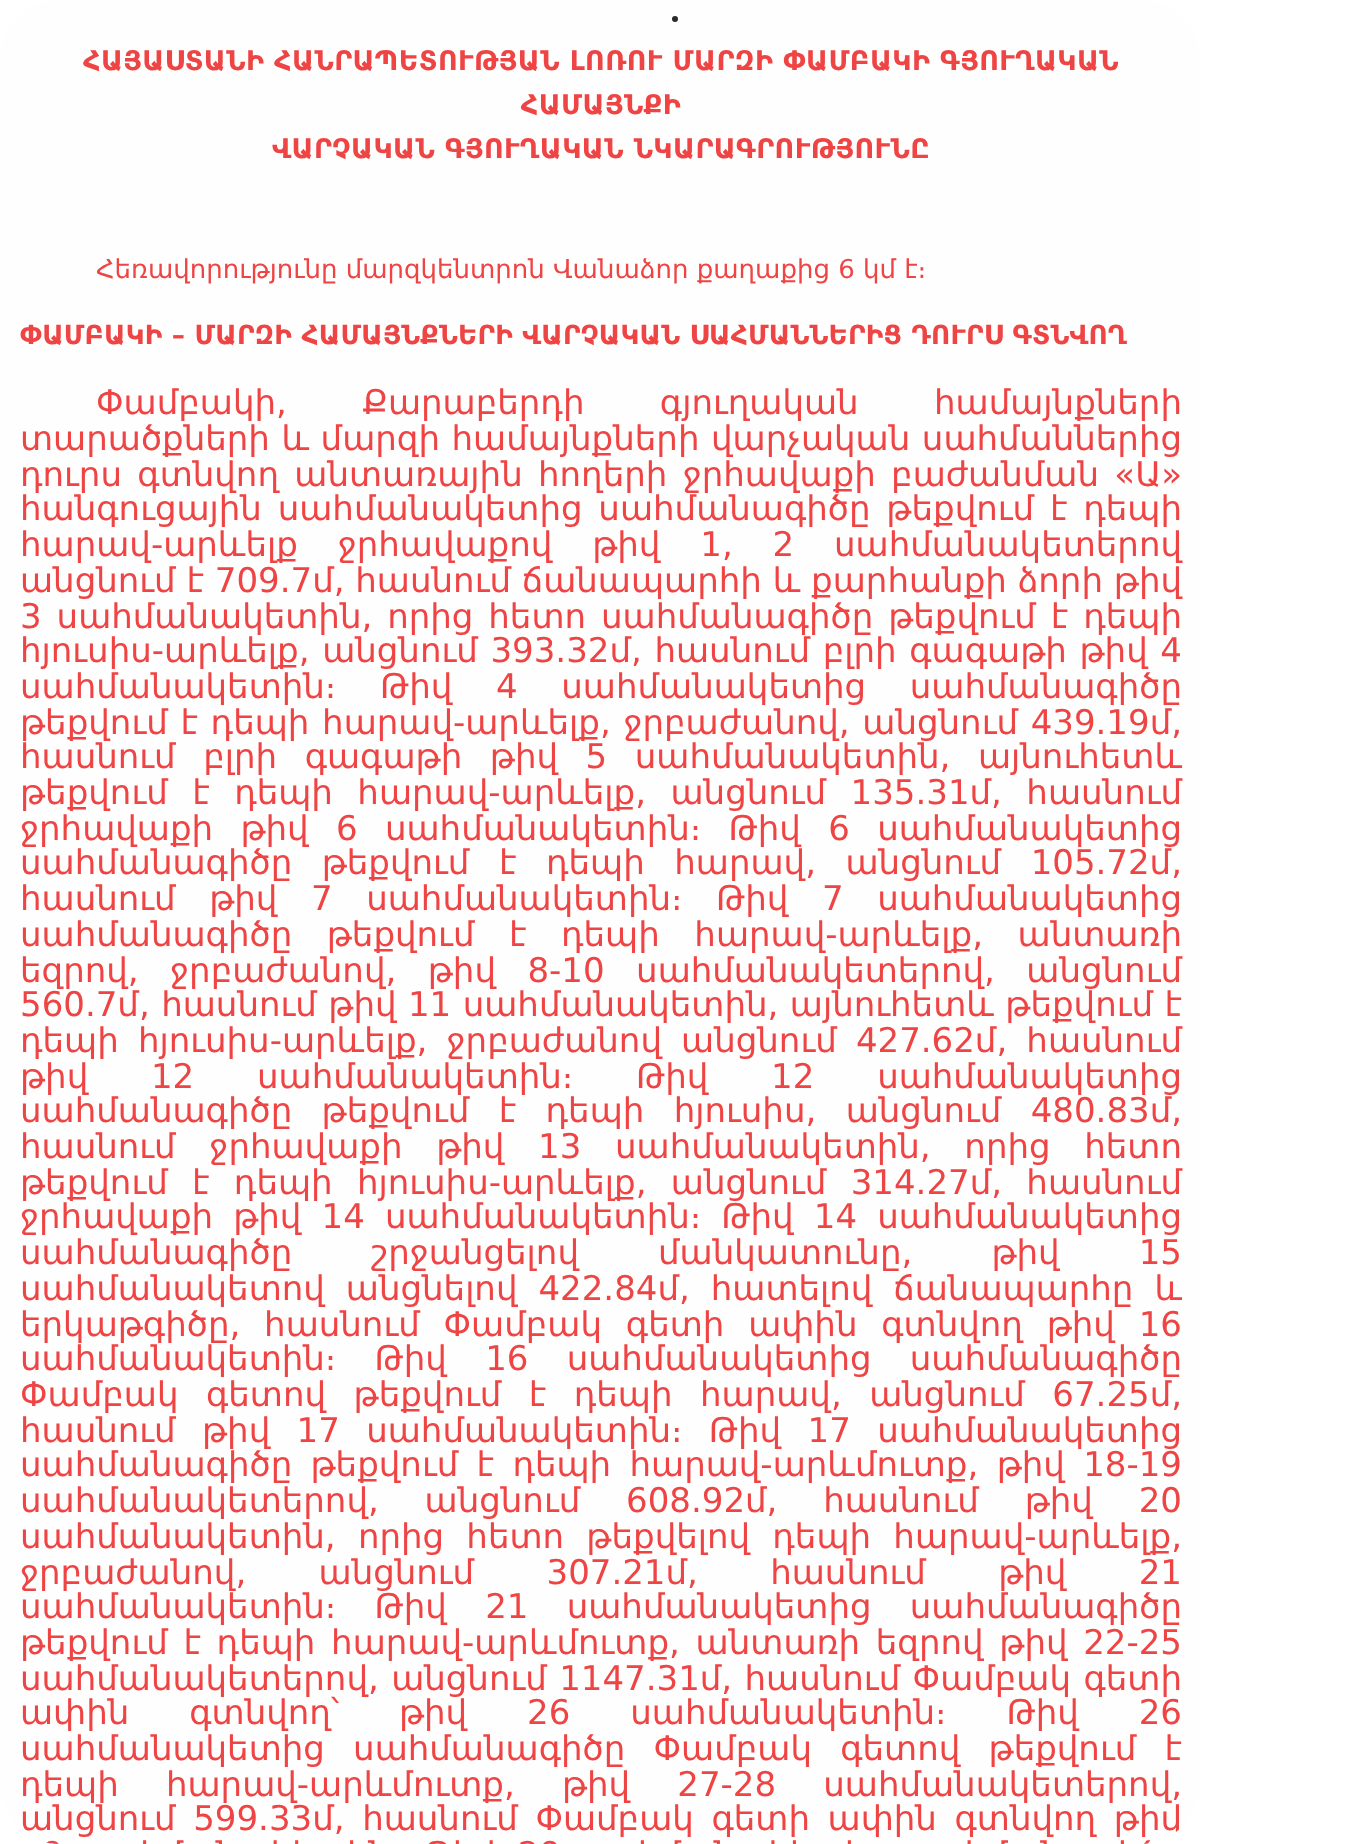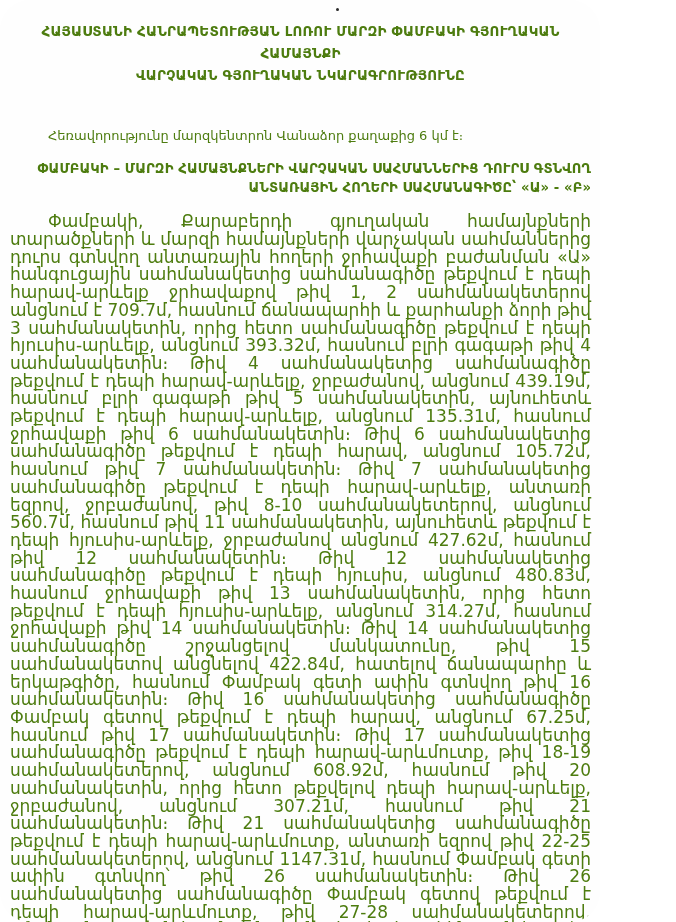--- a/index.html
+++ b/index.html
@@ -6,21 +6,21 @@
     margin: 0;
     padding: 0;
     background: #ffffff;
   }
   .page {
     position: relative;
     width: 600px;
     height: 922px;
     box-sizing: border-box;
     background: #fefefe;
-    color: #4d7c0f;
+    color: #ef4444;
     font-family: "DejaVu Sans", "Liberation Sans", sans-serif;
     padding: 20px 9px 0 10px;
     overflow: hidden;
     border-radius: 30px;
   }
   .stray-dot {
     position: absolute;
     left: 336px;
     top: 8px;
     width: 3px;
@@ -45,21 +45,21 @@
     margin: 0;
     text-align: justify;
   }
   .indented {
     text-indent: 38px;
   }
   .section-heading {
     margin: 14px 0 0 0;
     font-size: 13.2px;
     font-weight: bold;
-    text-align: right;
+    text-align: left;
     line-height: 19px;
     letter-spacing: 0.1px;
   }
   .body-text {
     margin: 16px 0 0 0;
     font-size: 17px;
     line-height: 17.7px;
     text-align: justify;
     text-indent: 38px;
   }
@@ -75,18 +75,17 @@
     <span>ՀԱՅԱՍՏԱՆԻ ՀԱՆՐԱՊԵՏՈՒԹՅԱՆ ԼՈՌՈՒ ՄԱՐԶԻ ՓԱՄԲԱԿԻ ԳՅՈՒՂԱԿԱՆ ՀԱՄԱՅՆՔԻ</span><br>
     <span>ՎԱՐՉԱԿԱՆ ԳՅՈՒՂԱԿԱՆ ՆԿԱՐԱԳՐՈՒԹՅՈՒՆԸ</span>
   </h1>
 
   <div class="intro">
     <p class="indented">Հեռավորությունը մարզկենտրոն Վանաձոր քաղաքից 6 կմ է։</p>
   </div>
 
   <h2 class="section-heading">
     <span>ՓԱՄԲԱԿԻ – ՄԱՐԶԻ ՀԱՄԱՅՆՔՆԵՐԻ ՎԱՐՉԱԿԱՆ ՍԱՀՄԱՆՆԵՐԻՑ ԴՈՒՐՍ ԳՏՆՎՈՂ</span><br>
-    <span>ԱՆՏԱՌԱՅԻՆ ՀՈՂԵՐԻ ՍԱՀՄԱՆԱԳԻԾԸ՝ «Ա» - «Բ»</span>
   </h2>
 
   <p class="body-text">Փամբակի, Քարաբերդի գյուղական համայնքների տարածքների և մարզի համայնքների վարչական սահմաններից դուրս գտնվող անտառային հողերի ջրհավաքի բաժանման «Ա» հանգուցային սահմանակետից սահմանագիծը թեքվում է դեպի հարավ-արևելք ջրհավաքով թիվ 1, 2 սահմանակետերով անցնում է 709.7մ, հասնում ճանապարհի և քարհանքի ձորի թիվ 3 սահմանակետին, որից հետո սահմանագիծը թեքվում է դեպի հյուսիս-արևելք, անցնում 393.32մ, հասնում բլրի գագաթի թիվ 4 սահմանակետին։ Թիվ 4 սահմանակետից սահմանագիծը թեքվում է դեպի հարավ-արևելք, ջրբաժանով, անցնում 439.19մ, հասնում բլրի գագաթի թիվ 5 սահմանակետին, այնուհետև թեքվում է դեպի հարավ-արևելք, անցնում 135.31մ, հասնում ջրհավաքի թիվ 6 սահմանակետին։ Թիվ 6 սահմանակետից սահմանագիծը թեքվում է դեպի հարավ, անցնում 105.72մ, հասնում թիվ 7 սահմանակետին։ Թիվ 7 սահմանակետից սահմանագիծը թեքվում է դեպի հարավ-արևելք, անտառի եզրով, ջրբաժանով, թիվ 8-10 սահմանակետերով, անցնում 560.7մ, հասնում թիվ 11 սահմանակետին, այնուհետև թեքվում է դեպի հյուսիս-արևելք, ջրբաժանով անցնում 427.62մ, հասնում թիվ 12 սահմանակետին։ Թիվ 12 սահմանակետից սահմանագիծը թեքվում է դեպի հյուսիս, անցնում 480.83մ, հասնում ջրհավաքի թիվ 13 սահմանակետին, որից հետո թեքվում է դեպի հյուսիս-արևելք, անցնում 314.27մ, հասնում ջրհավաքի թիվ 14 սահմանակետին։ Թիվ 14 սահմանակետից սահմանագիծը շրջանցելով մանկատունը, թիվ 15 սահմանակետով անցնելով 422.84մ, հատելով ճանապարհը և երկաթգիծը, հասնում Փամբակ գետի ափին գտնվող թիվ 16 սահմանակետին։ Թիվ 16 սահմանակետից սահմանագիծը Փամբակ գետով թեքվում է դեպի հարավ, անցնում 67.25մ, հասնում թիվ 17 սահմանակետին։ Թիվ 17 սահմանակետից սահմանագիծը թեքվում է դեպի հարավ-արևմուտք, թիվ 18-19 սահմանակետերով, անցնում 608.92մ, հասնում թիվ 20 սահմանակետին, որից հետո թեքվելով դեպի հարավ-արևելք, ջրբաժանով, անցնում 307.21մ, հասնում թիվ 21 սահմանակետին։ Թիվ 21 սահմանակետից սահմանագիծը թեքվում է դեպի հարավ-արևմուտք, անտառի եզրով թիվ 22-25 սահմանակետերով, անցնում 1147.31մ, հասնում Փամբակ գետի ափին գտնվող՝ թիվ 26 սահմանակետին։ Թիվ 26 սահմանակետից սահմանագիծը Փամբակ գետով թեքվում է դեպի հարավ-արևմուտք, թիվ 27-28 սահմանակետերով, անցնում 599.33մ, հասնում Փամբակ գետի ափին գտնվող թիվ 29 սահմանակետին։ Թիվ 29 սահմանակետից սահմանագիծը թեքվում է դեպի հյուսիս-արևմուտք, անցնում 63.96մ, հասնում ջրհավաքի թիվ 30 սահմանակետին, ապա թեքվում է դեպի արևմուտք, անցնում 199.34մ, հասնում ջրբաժանի թիվ 31 սահմանակետին։ Թիվ 31. սահմանակետից սահմանագիծը թեքվում է դեպի հյուսիս-արևմուտք, անցնում 184.91մ, հասնում բնակավայրի եզրագծի թիվ 32 սահմանակետին, որից հետո թեքվում է դեպի հարավ-արևմուտք, անցնում 143.05մ, հասնում լանջի թիվ 33 սահմանակետին։ Թիվ 33 սահմանակետից սահմանագիծը թեքվում է դեպի հյուսիս-արևմուտք, անցնում 575.81մ,</p>
 
 </div>
 
 </body></html>

